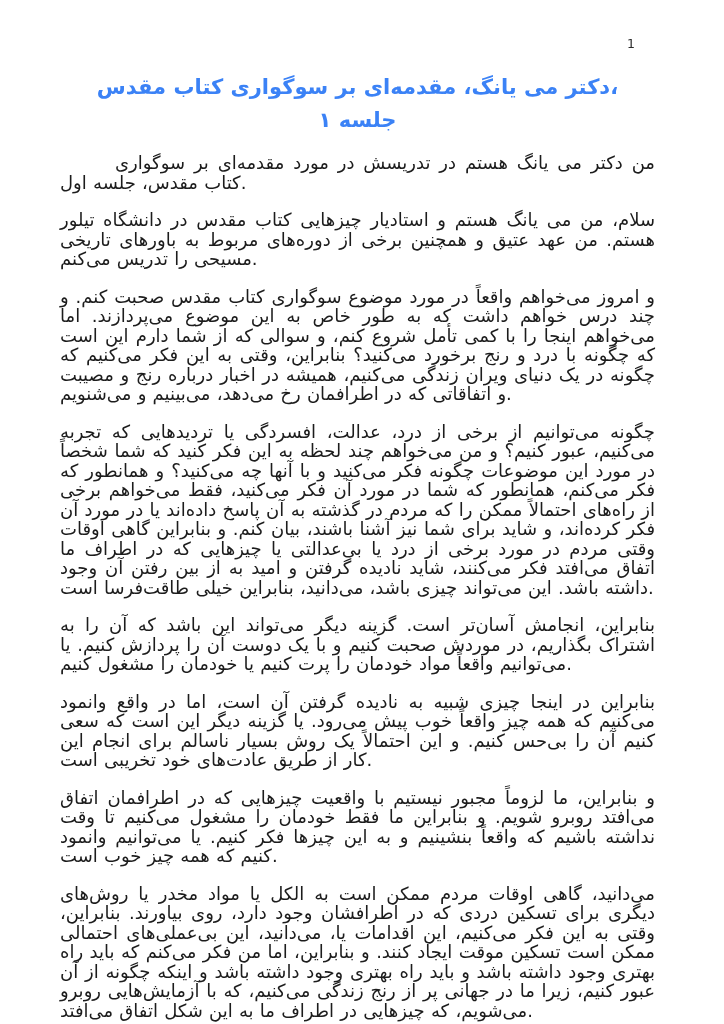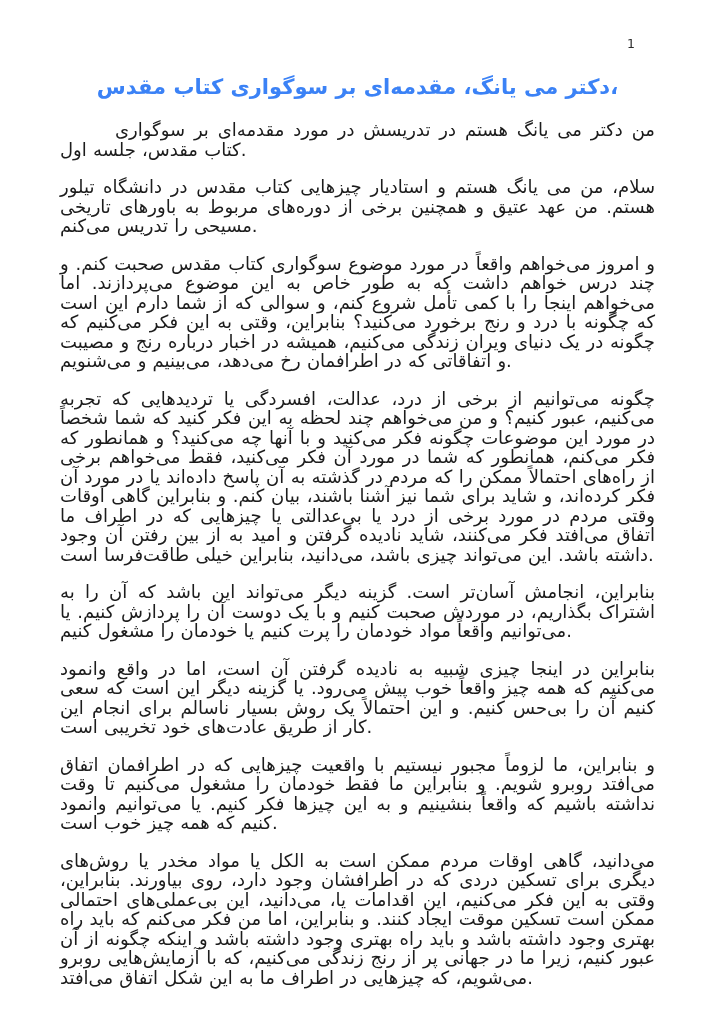--- a/index.html
+++ b/index.html
@@ -45,20 +45,21 @@
   .para.indented { text-indent: 55px; }
 </style>
 </head>
 <body>
 
 <div class="page">
   <div class="page-number">1</div>
 
   <div class="doc-title">
     <div>دکتر می یانگ، مقدمه‌ای بر سوگواری کتاب مقدس،</div>
+    <div>جلسه ۱</div>
   </div>
 
   <div>
       <div class="para indented">من دکتر می یانگ هستم در تدریسش در مورد مقدمه‌ای بر سوگواری کتاب مقدس، جلسه اول.</div>
       <div class="para">سلام، من می یانگ هستم و استادیار چیزهایی کتاب مقدس در دانشگاه تیلور هستم. من عهد عتیق و همچنین برخی از دوره‌های مربوط به باورهای تاریخی مسیحی را تدریس می‌کنم.</div>
       <div class="para">و امروز می‌خواهم واقعاً در مورد موضوع سوگواری کتاب مقدس صحبت کنم. و چند درس خواهم داشت که به طور خاص به این موضوع می‌پردازند. اما می‌خواهم اینجا را با کمی تأمل شروع کنم، و سوالی که از شما دارم این است که چگونه با درد و رنج برخورد می‌کنید؟ بنابراین، وقتی به این فکر می‌کنیم که چگونه در یک دنیای ویران زندگی می‌کنیم، همیشه در اخبار درباره رنج و مصیبت و اتفاقاتی که در اطرافمان رخ می‌دهد، می‌بینیم و می‌شنویم.</div>
       <div class="para">چگونه می‌توانیم از برخی از درد، عدالت، افسردگی یا تردیدهایی که تجربه می‌کنیم، عبور کنیم؟ و من می‌خواهم چند لحظه به این فکر کنید که شما شخصاً در مورد این موضوعات چگونه فکر می‌کنید و با آنها چه می‌کنید؟ و همانطور که فکر می‌کنم، همانطور که شما در مورد آن فکر می‌کنید، فقط می‌خواهم برخی از راه‌های احتمالاً ممکن را که مردم در گذشته به آن پاسخ داده‌اند یا در مورد آن فکر کرده‌اند، و شاید برای شما نیز آشنا باشند، بیان کنم. و بنابراین گاهی اوقات وقتی مردم در مورد برخی از درد یا بی‌عدالتی یا چیزهایی که در اطراف ما اتفاق می‌افتد فکر می‌کنند، شاید نادیده گرفتن و امید به از بین رفتن آن وجود داشته باشد. این می‌تواند چیزی باشد، می‌دانید، بنابراین خیلی طاقت‌فرسا است.</div>
       <div class="para">بنابراین، انجامش آسان‌تر است. گزینه دیگر می‌تواند این باشد که آن را به اشتراک بگذاریم، در موردش صحبت کنیم و با یک دوست آن را پردازش کنیم. یا می‌توانیم واقعاً مواد خودمان را پرت کنیم یا خودمان را مشغول کنیم.</div>
       <div class="para">بنابراین در اینجا چیزی شبیه به نادیده گرفتن آن است، اما در واقع وانمود می‌کنیم که همه چیز واقعاً خوب پیش می‌رود. یا گزینه دیگر این است که سعی کنیم آن را بی‌حس کنیم. و این احتمالاً یک روش بسیار ناسالم برای انجام این کار از طریق عادت‌های خود تخریبی است.</div>
       <div class="para">و بنابراین، ما لزوماً مجبور نیستیم با واقعیت چیزهایی که در اطرافمان اتفاق می‌افتد روبرو شویم. و بنابراین ما فقط خودمان را مشغول می‌کنیم تا وقت نداشته باشیم که واقعاً بنشینیم و به این چیزها فکر کنیم. یا می‌توانیم وانمود کنیم که همه چیز خوب است.</div>

